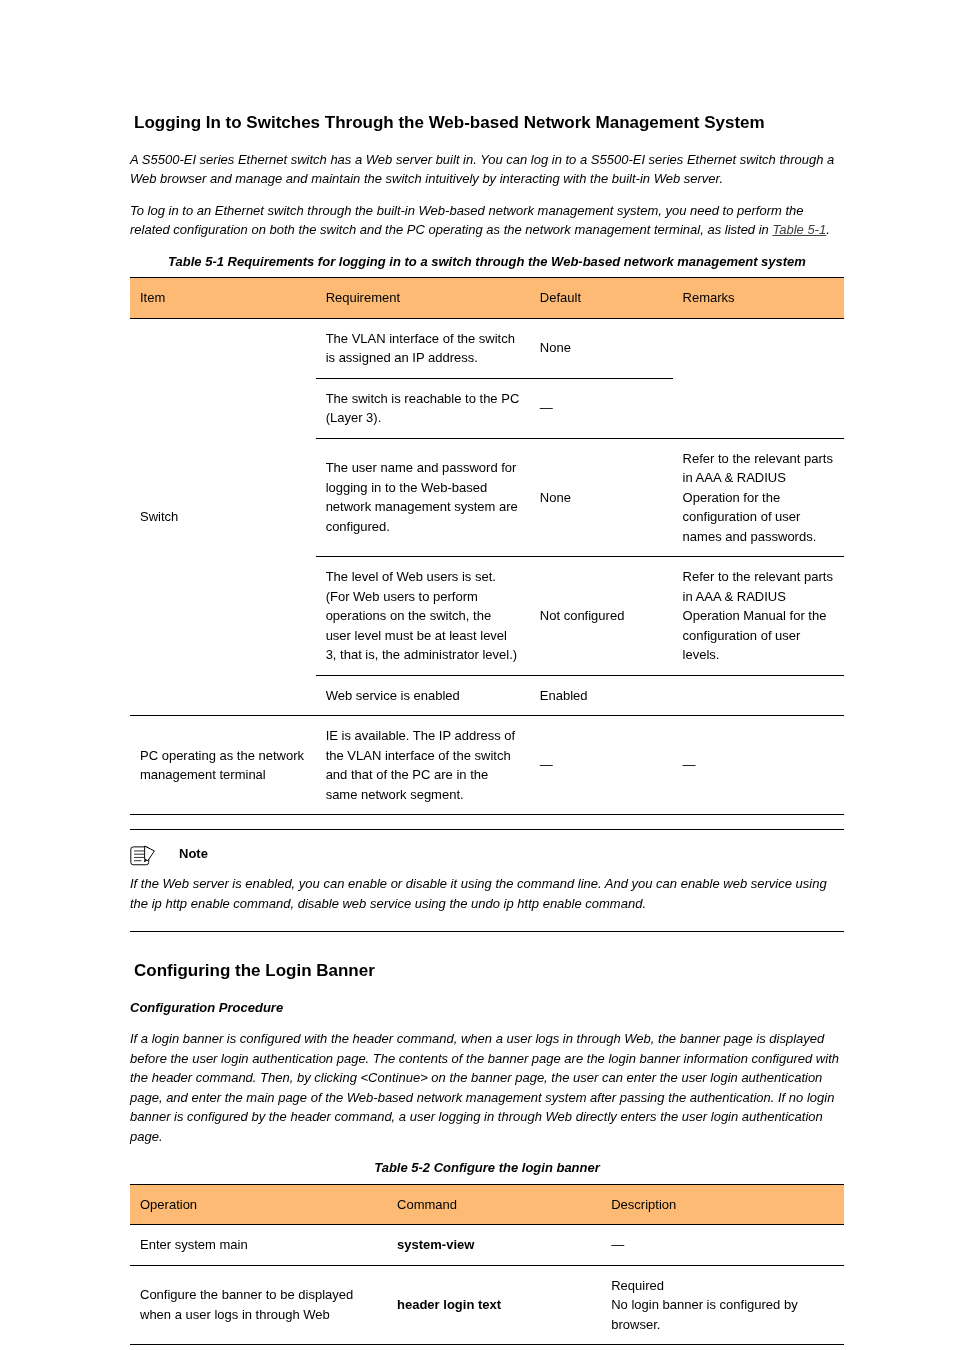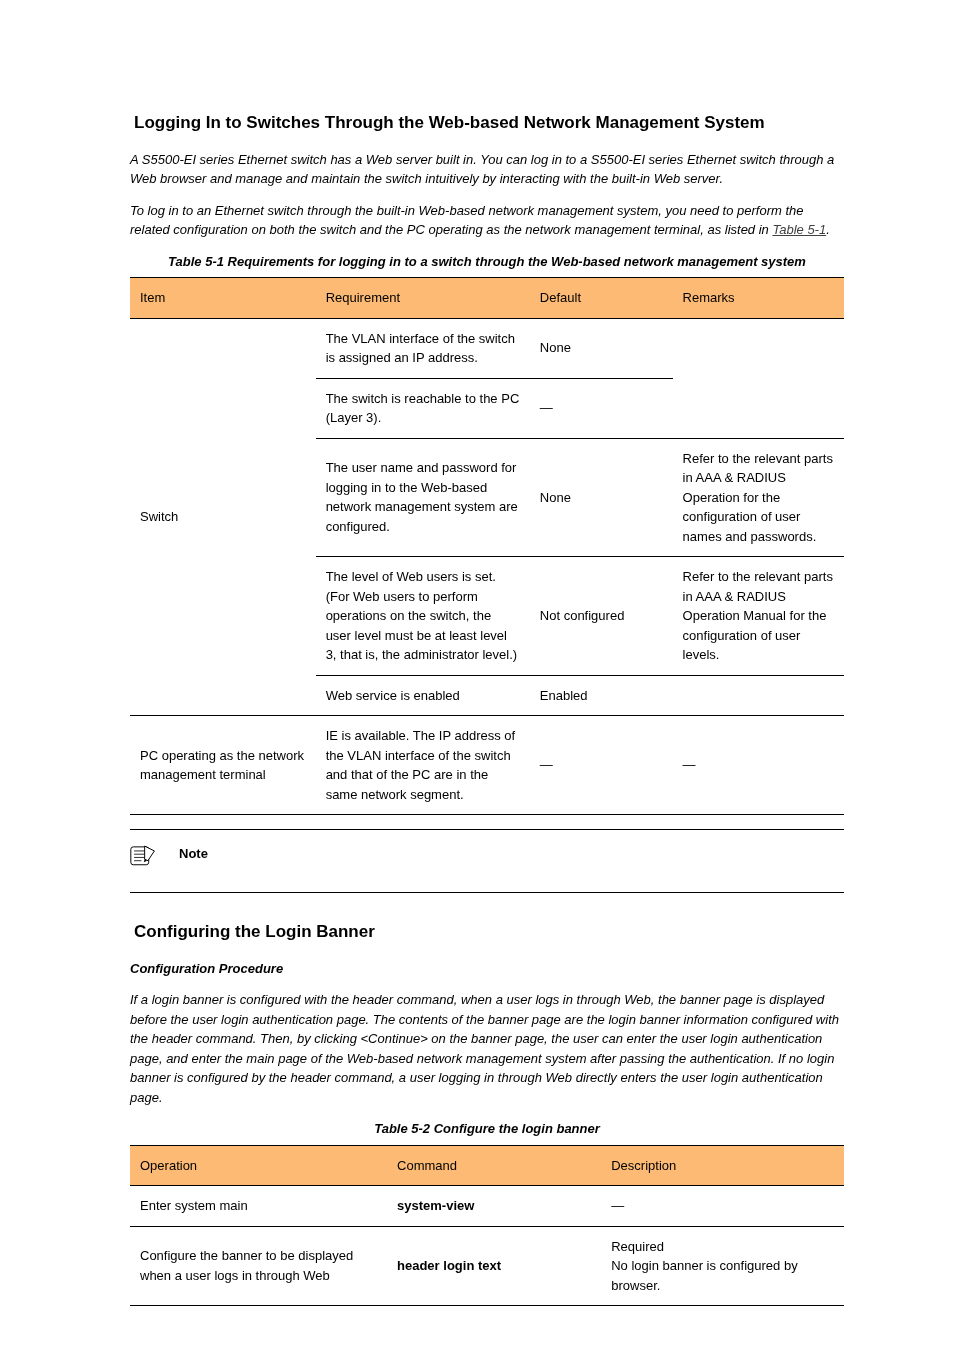--- a/index.html
+++ b/index.html
@@ -137,20 +137,21 @@
       <rect x="1" y="3" width="22" height="22" rx="3" fill="#fff" stroke="#000" stroke-width="1.2"></rect>
       <line x1="5" y1="8" x2="18" y2="8" stroke="#000" stroke-width="1"></line>
       <line x1="5" y1="12" x2="18" y2="12" stroke="#000" stroke-width="1"></line>
       <line x1="5" y1="16" x2="18" y2="16" stroke="#000" stroke-width="1"></line>
       <line x1="5" y1="20" x2="14" y2="20" stroke="#000" stroke-width="1"></line>
       <path d="M18 2 L30 8 L22 20 L18 18 Z" fill="#fff" stroke="#000" stroke-width="1.2"></path>
       <path d="M18 18 L17 22 L21 20 Z" fill="#000"></path>
     </svg>
     <span class="note-label">Note</span>
   </div>
+  <p class="note-text">If the Web server is enabled, you can enable or disable it using the command line. And you can enable web service using the ip http enable command, disable web service using the undo ip http enable command.</p>
 </div>
 
 <h2>Configuring the Login Banner</h2>
 
 <p style="font-weight:bold;">Configuration Procedure</p>
 
 <p>If a login banner is configured with the header command, when a user logs in through Web, the banner page is displayed before the user login authentication page. The contents of the banner page are the login banner information configured with the header command. Then, by clicking &lt;Continue&gt; on the banner page, the user can enter the user login authentication page, and enter the main page of the Web-based network management system after passing the authentication. If no login banner is configured by the header command, a user logging in through Web directly enters the user login authentication page.</p>
 
 <p class="table-caption">Table 5-2 Configure the login banner</p>
 

